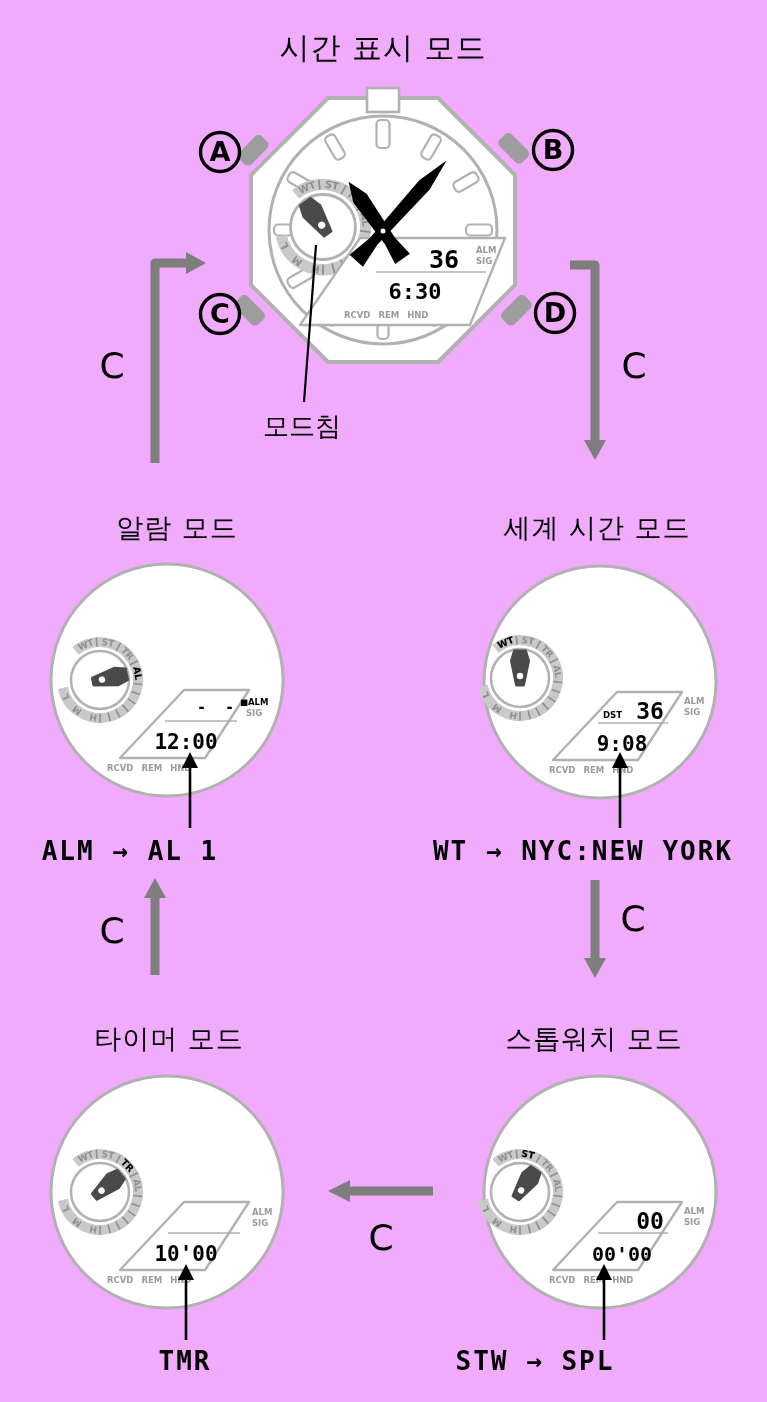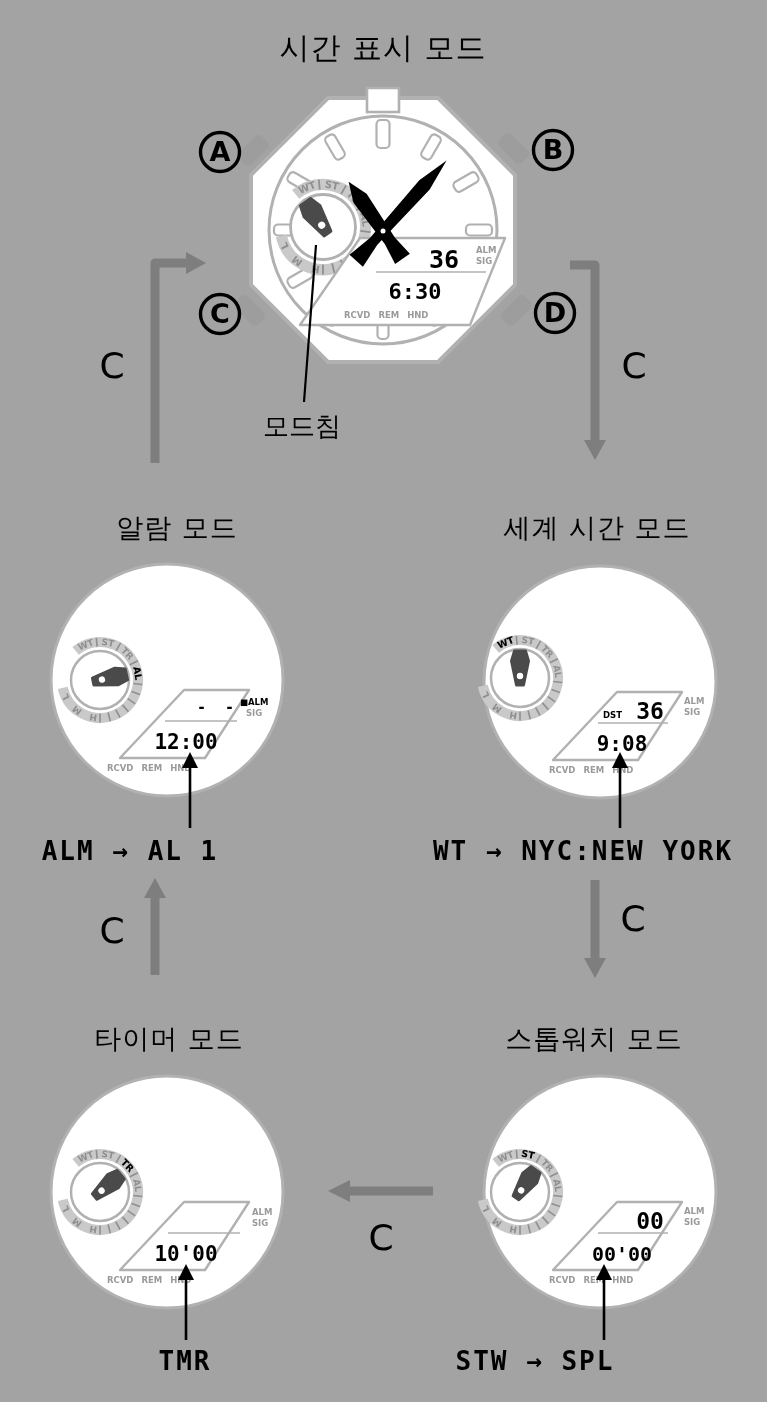--- a/index.html
+++ b/index.html
@@ -1,16 +1,16 @@
 <!DOCTYPE html>
 <html><head>
 <meta charset="utf-8">
 <style>
   html,body{margin:0;padding:0;background:#ffffff;}
-  .stage{position:relative;width:767px;height:1402px;background:#a3a3a3;overflow:hidden;text-align:right;}
+  .stage{position:relative;width:767px;height:1402px;background:#f0abfc;overflow:hidden;text-align:right;}
   svg{display:block;}
   text{font-family:"DejaVu Sans",sans-serif;}
   .kr-title{font-size:30px;fill:#000;letter-spacing:1px;}
   .kr-mode{font-size:27px;fill:#000;letter-spacing:1px;}
   .kr-small{font-size:26px;fill:#000;}
   .c-label{font-size:36px;font-weight:500;fill:#000;}
   .btn-circle{fill:none;stroke:#000;stroke-width:3.4;}
   .btn-letter{font-size:27px;font-weight:bold;fill:#000;}
   .caption{font-family:"DejaVu Sans Mono",monospace;font-size:26px;font-weight:bold;fill:#000;letter-spacing:2px;}
   .case{fill:#fff;stroke:#b1b1b1;stroke-width:4;stroke-linejoin:round;}

